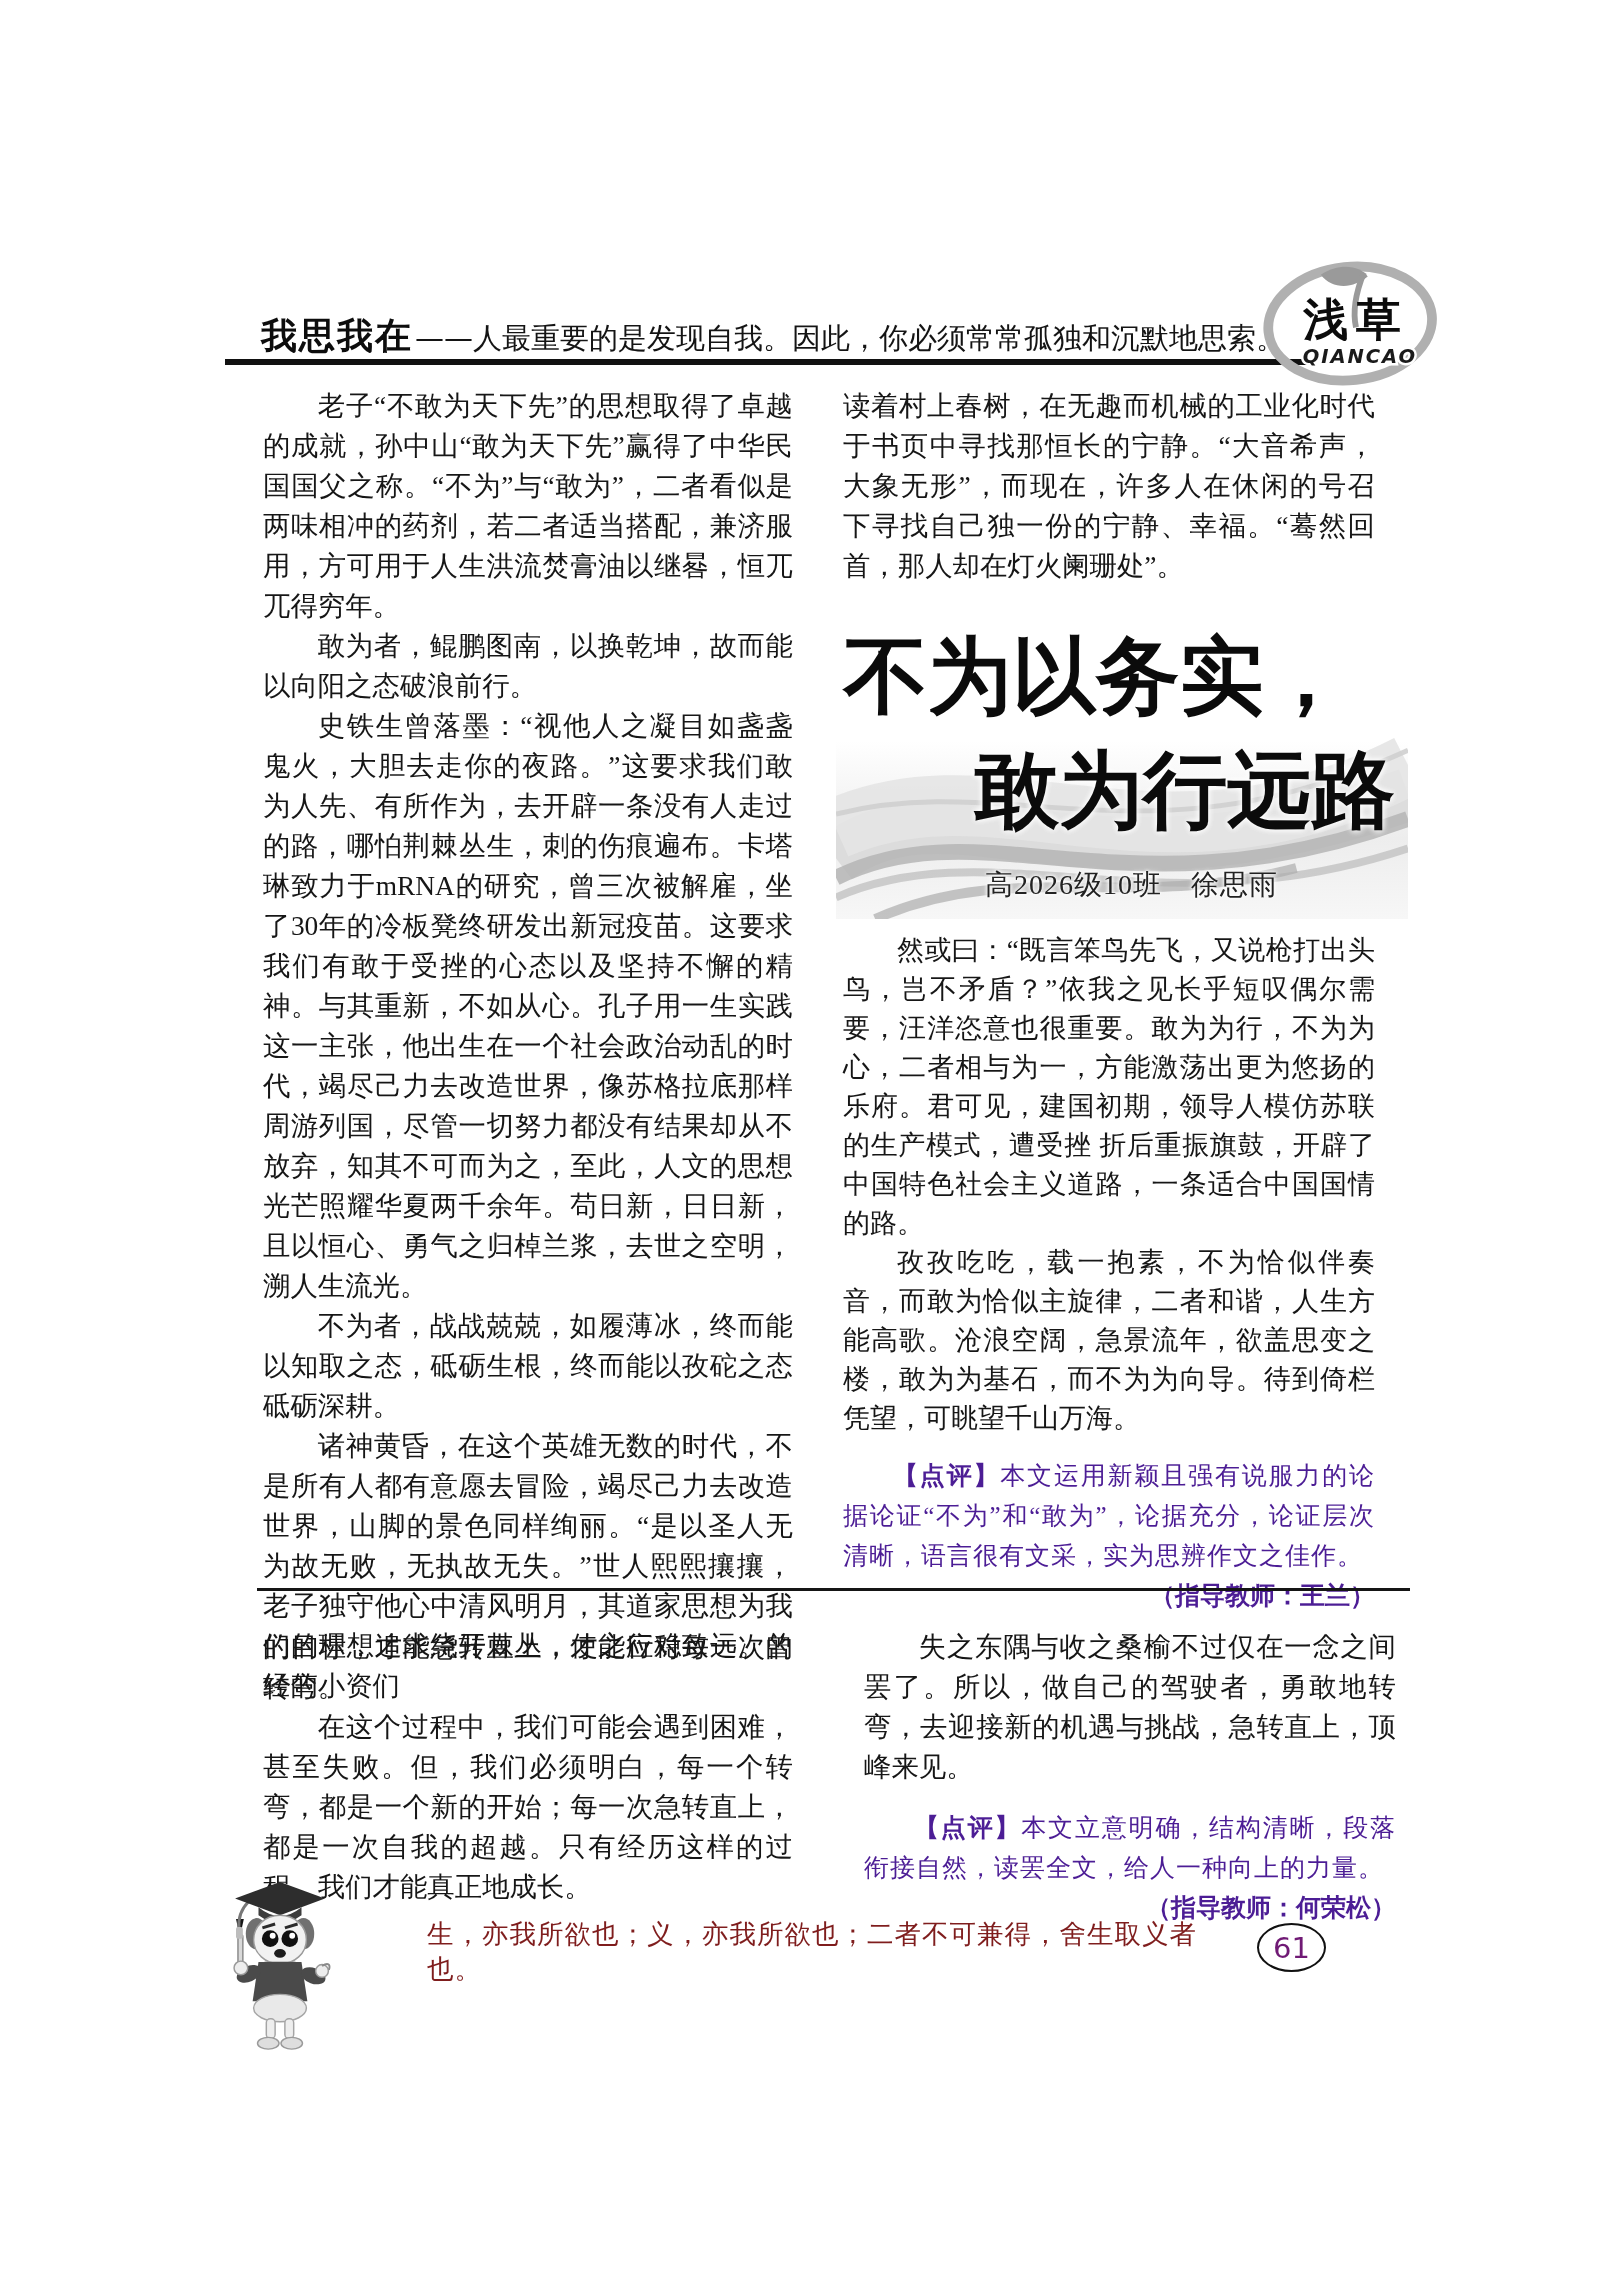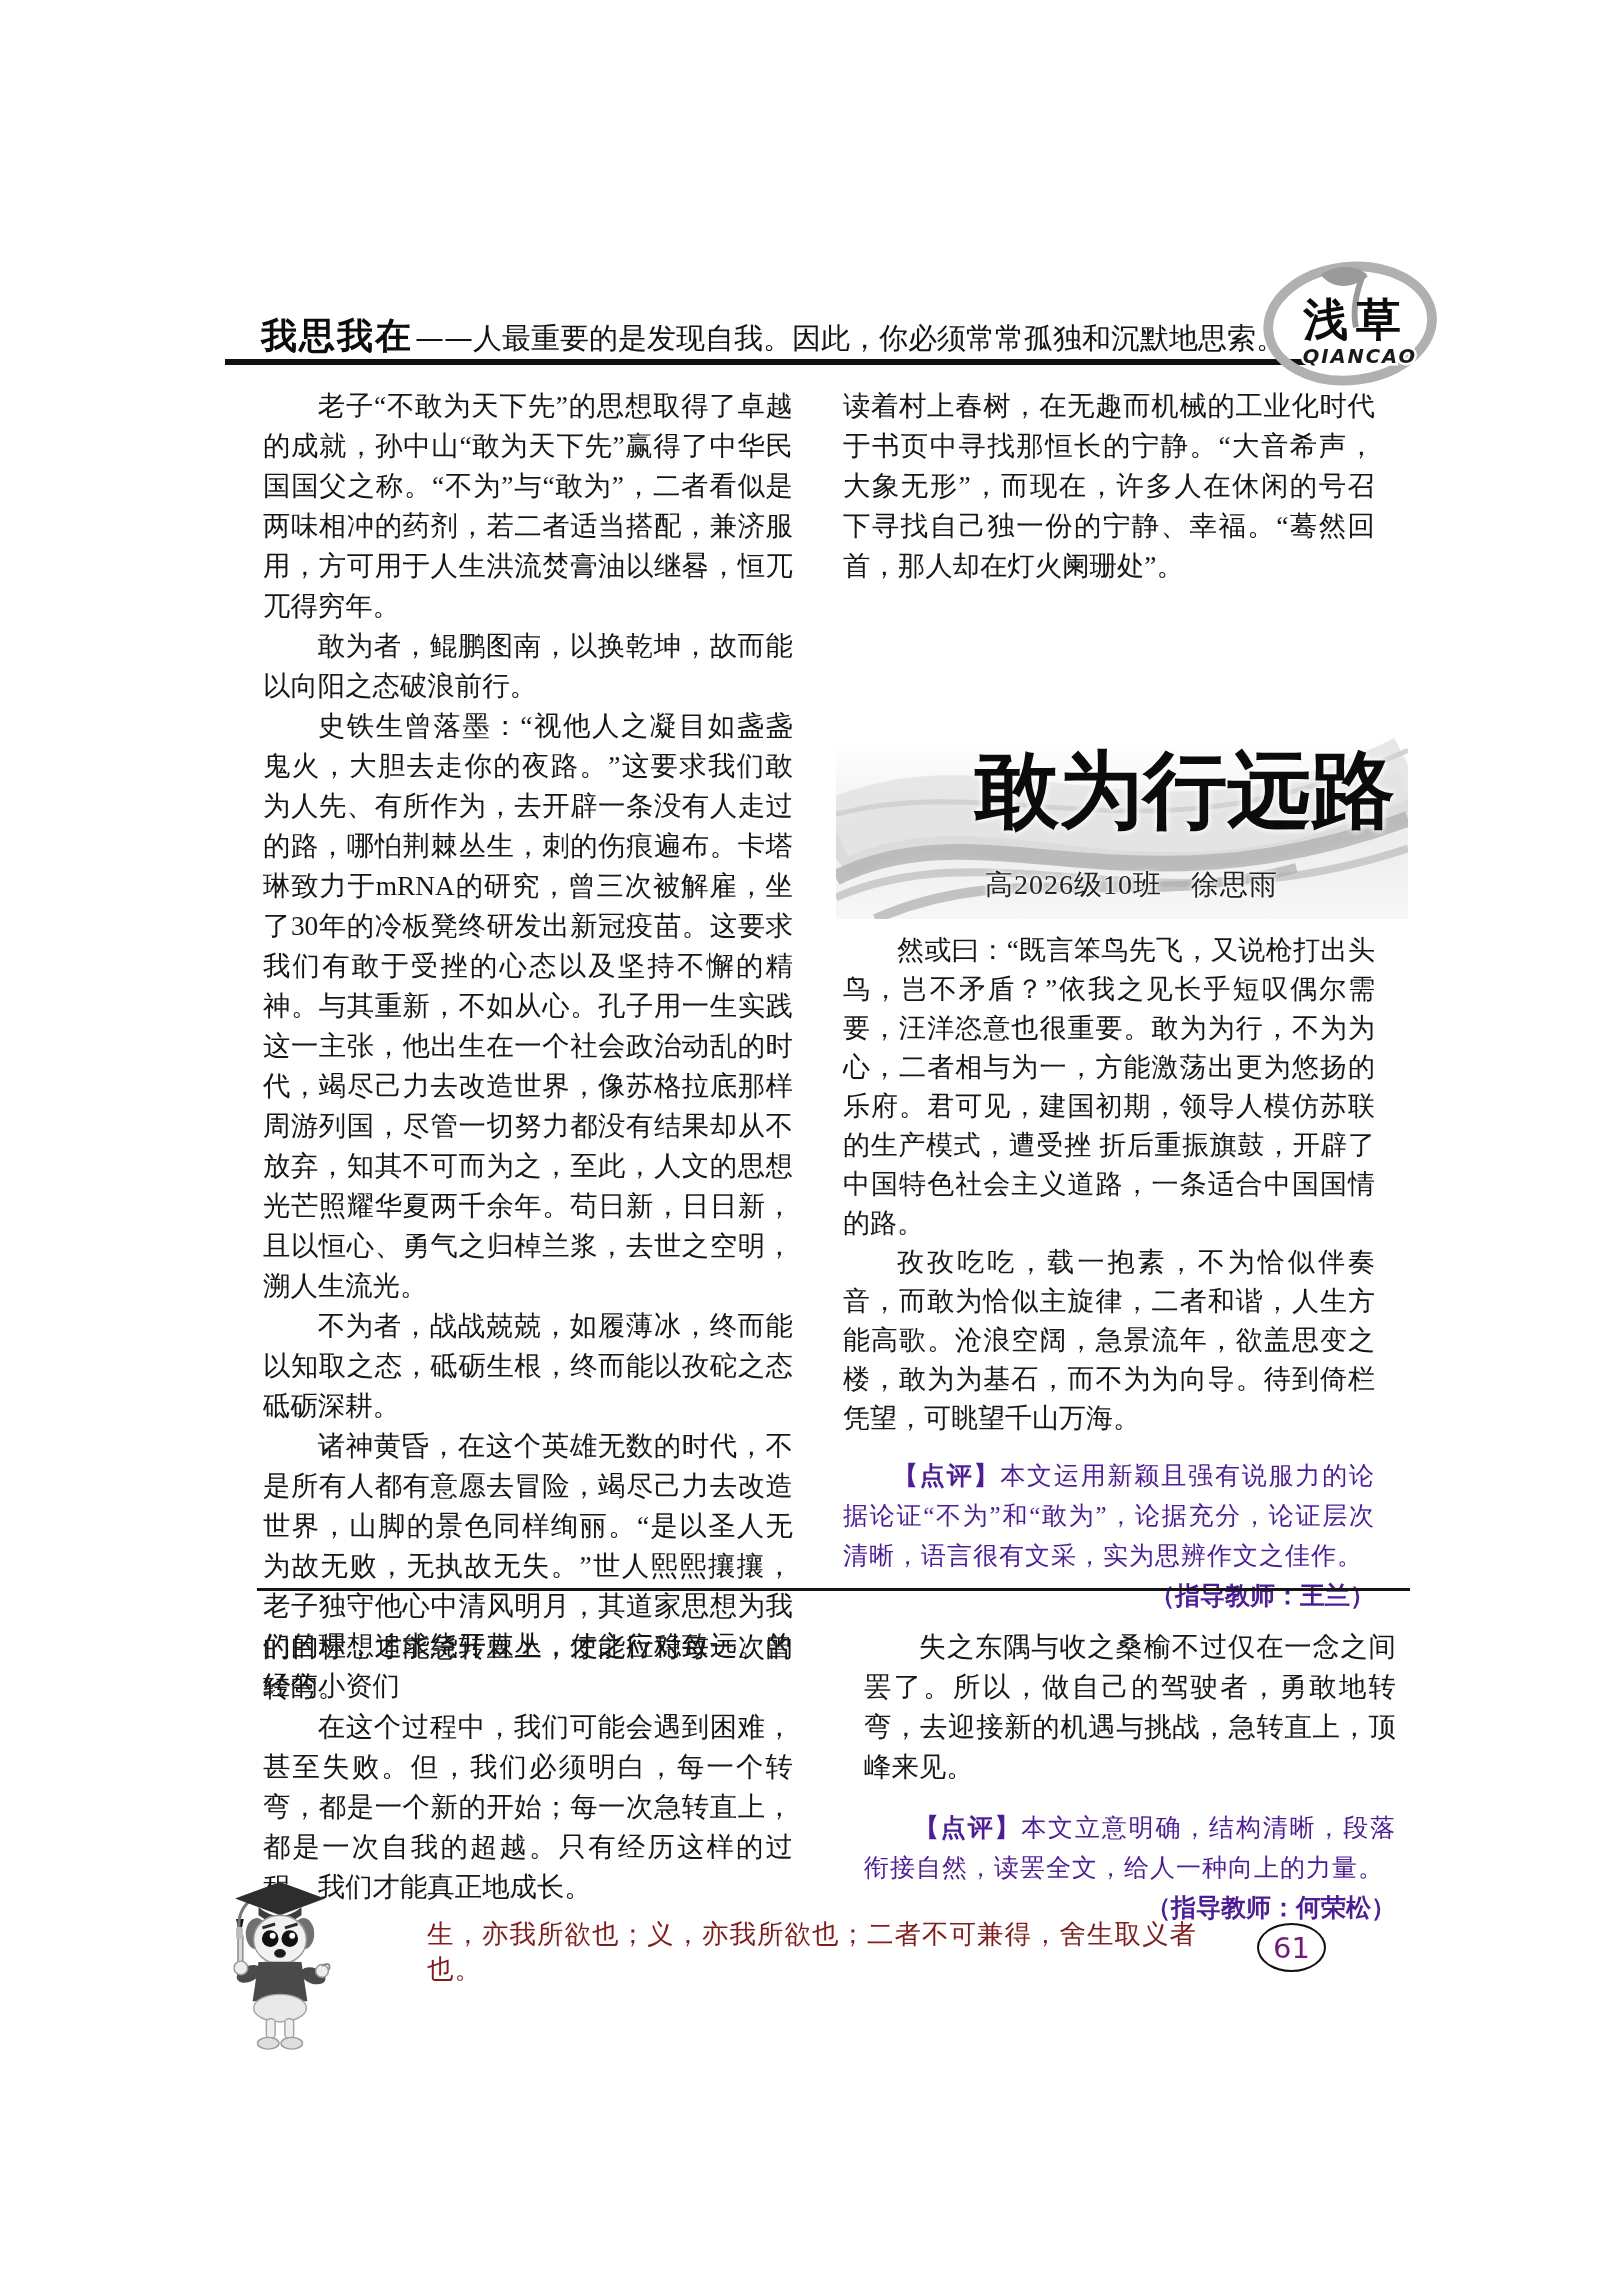--- a/index.html
+++ b/index.html
@@ -97,20 +97,21 @@
         </linearGradient>
       </defs>
       <rect x="0" y="30" width="584" height="182" fill="url(#wg)"></rect>
       <path d="M0,150 C120,60 250,205 584,85" stroke="#d7d7d7" stroke-width="54" fill="none" opacity="0.8"></path>
       <path d="M0,170 C150,95 300,215 584,110" stroke="#b5b5b5" stroke-width="16" fill="none" opacity="0.85"></path>
       <path d="M0,120 C170,45 330,185 584,55" stroke="#e4e4e4" stroke-width="62" fill="none" opacity="0.9"></path>
       <path d="M0,190 C160,120 330,225 584,140" stroke="#c2c2c2" stroke-width="8" fill="none" opacity="0.8"></path>
       <path d="M0,105 C180,60 320,160 584,40" stroke="#cfcfcf" stroke-width="5" fill="none" opacity="0.9"></path>
       <path d="M40,212 C180,150 300,205 470,160" stroke="#adadad" stroke-width="10" fill="none" opacity="0.7"></path>
     </svg>
+    <div class="essay-title etl1">不为以务实，</div>
     <div class="essay-title etl2">敢为行远路</div>
     <div class="byline">高2026级10班　徐思雨</div>
   </div>
 
   <div class="col tr-body">
     <p>然或曰：“既言笨鸟先飞，又说枪打出头鸟，岂不矛盾？”依我之见长乎短叹偶尔需要，汪洋恣意也很重要。敢为为行，不为为心，二者相与为一，方能激荡出更为悠扬的乐府。君可见，建国初期，领导人模仿苏联的生产模式，遭受挫 折后重振旗鼓，开辟了中国特色社会主义道路，一条适合中国国情的路。</p>
     <p>孜孜吃吃，载一抱素，不为恰似伴奏音，而敢为恰似主旋律，二者和谐，人生方能高歌。沧浪空阔，急景流年，欲盖思变之楼，敢为为基石，而不为为向导。待到倚栏凭望，可眺望千山万海。</p>
     <div class="cmt">
       <p>
         <span class="cmt-label">【点评】</span><span>本文运用新颖且强有说服力的论据论证“不为”和“敢为”，论据充分，论证层次清晰，语言很有文采，实为思辨作文之佳作。</span><span class="teacher-inline">（指导教师：王兰）</span>

